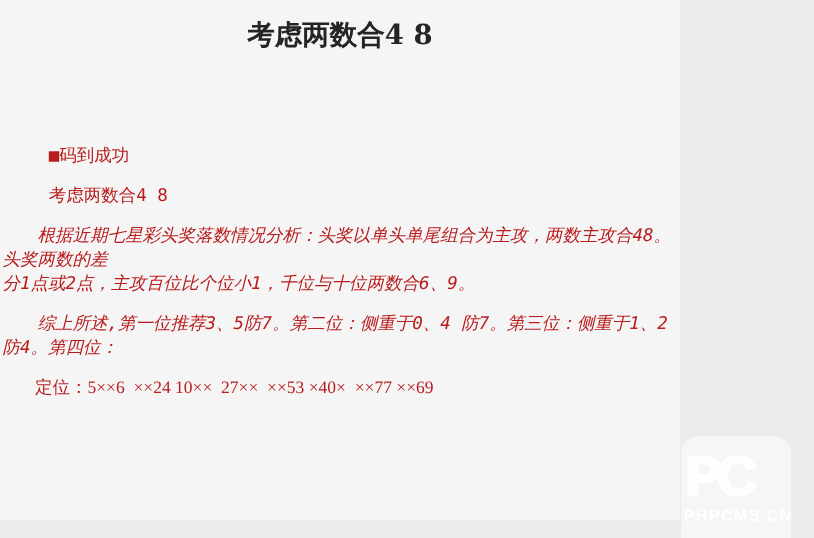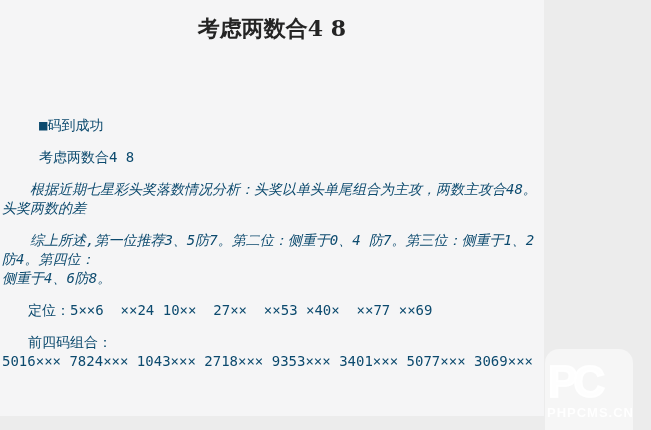--- a/index.html
+++ b/index.html
@@ -25,32 +25,32 @@
     line-height: 28px;
     color: #242424;
     text-align: center;
     margin: 14px 0 0 0;
   }
   .article {
     padding-left: 2px;
     font-family: "DejaVu Sans Mono", "Liberation Mono", monospace;
     font-size: 14px;
     line-height: 19px;
-    color: #0c4a6e;
+    color: #b91c1c;
     margin-top: 44px;
   }
   .article p {
     margin: 0 0 13px 0;
   }
   .article p.first-block {
     margin-top: 74px;
   }
   .ind-37 { text-indent: 37px; }
   .ind-28 { text-indent: 28px; font-style: italic; }
-  .ind-26 { text-indent: 26px; }
+  .ind-26 { text-indent: 26px; font-family: Liberation Serif, serif; }
   .pre   { white-space: pre; }
   .nowrap { white-space: nowrap; }
   .gutter {
     position: absolute;
     left: 544px; top: 0;
     width: 107px; height: 430px;
     background: #ececec;
   }
   .watermark {
     position: absolute;
@@ -87,28 +87,27 @@
 <body>
 
 <div class="content-area">
   <h1 class="page-title">考虑两数合4 8</h1>
 
   <div class="article">
     <p class="first-block ind-37">■码到成功</p>
 
     <p class="ind-37">考虑两数合4 8</p>
 
-    <p class="ind-28"><span>根据近期七星彩头奖落数情况分析：头奖以单头单尾组合为主攻，两数主攻合48。头奖两数的差</span><br></p>
+    <p class="ind-28"><span>根据近期七星彩头奖落数情况分析：头奖以单头单尾组合为主攻，两数主攻合48。头奖两数的差</span><br><span>分1点或2点，主攻百位比个位小1，千位与十位两数合6、9。</span></p>
 
-    <p class="ind-28"><span>综上所述,第一位推荐3、5防7。第二位：侧重于0、4 防7。第三位：侧重于1、2 防4。第四位：</span><br><span>侧重于4、6防8。</span></p>
+    <p class="ind-28"><span>综上所述,第一位推荐3、5防7。第二位：侧重于0、4 防7。第三位：侧重于1、2 防4。第四位：</span><br></p>
 
     <p class="ind-26 pre">定位：5××6  ××24 10××  27××  ××53 ×40×  ××77 ××69</p>
 
 
-    <p class="ind-26"><span>前四码组合：</span><br><span class="pre nowrap">5016×××  7824×××  1043×××  2718×××  9353×××  3401×××  5077×××  3069×××</span></p>
 
   </div>
 </div>
 
 <div class="gutter"></div>
 
 <div class="watermark">
   <div class="wm-logo">PC</div>
   <div class="wm-site">PHPCMS.CN</div>
 </div>

